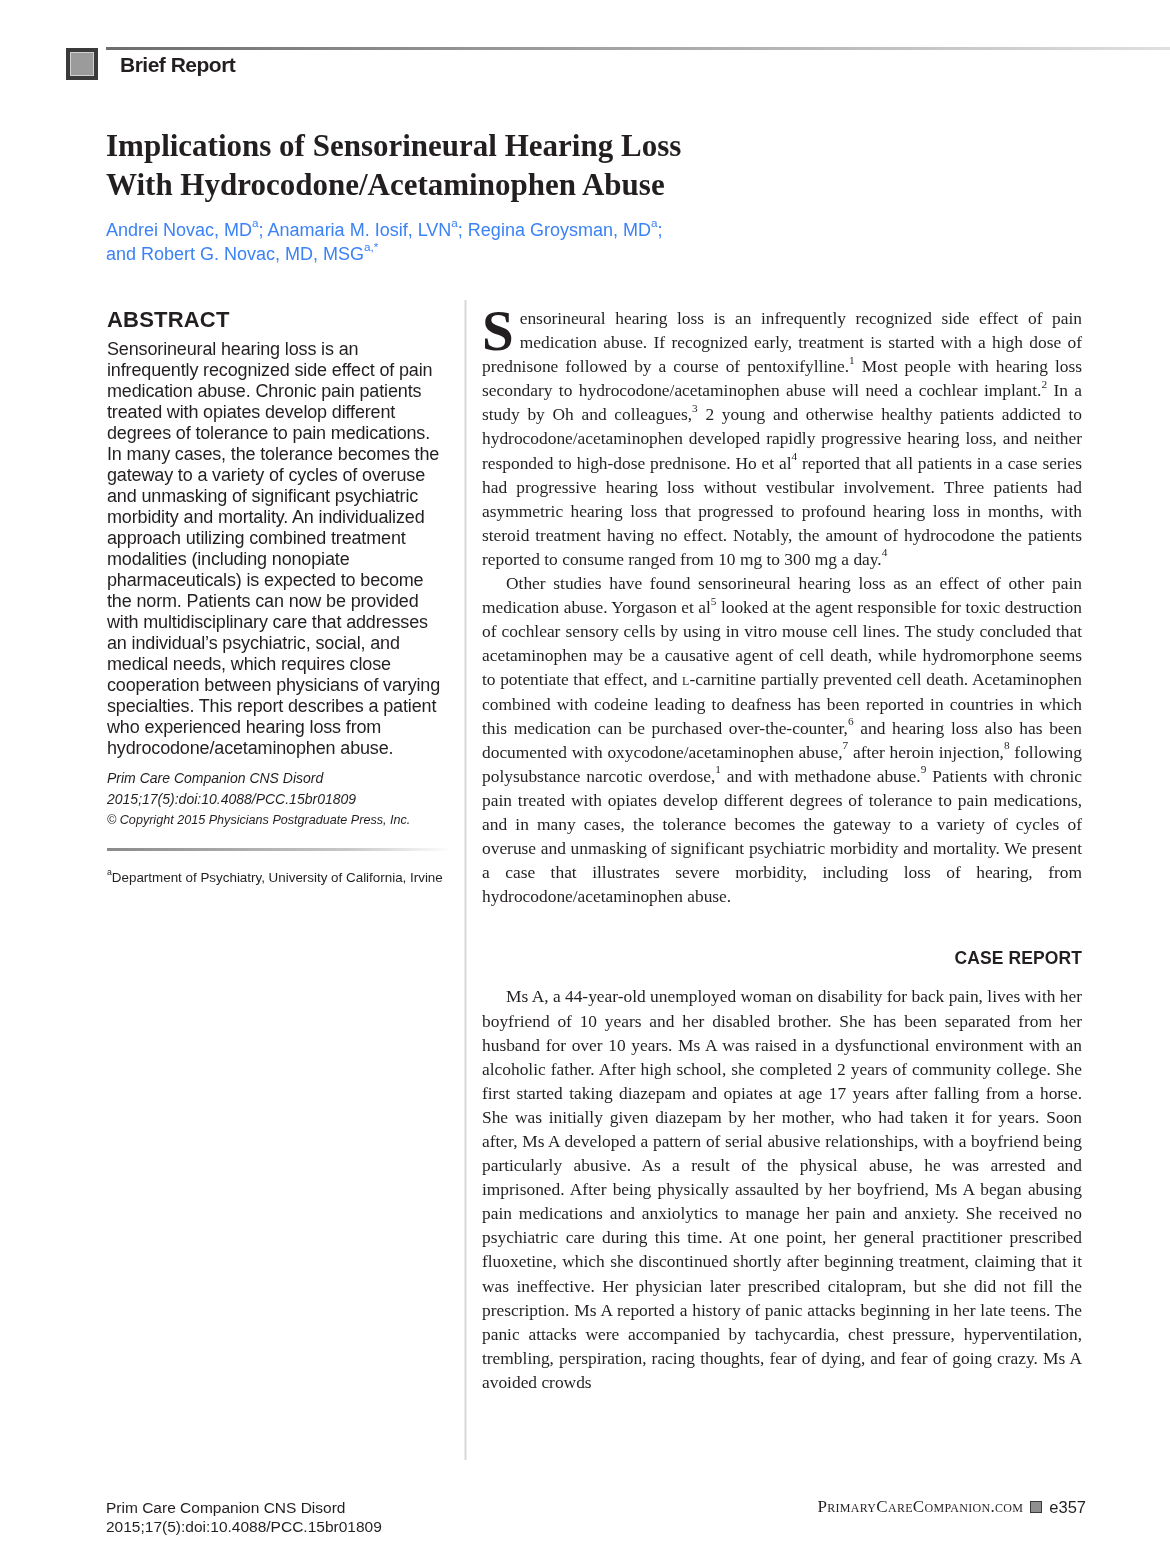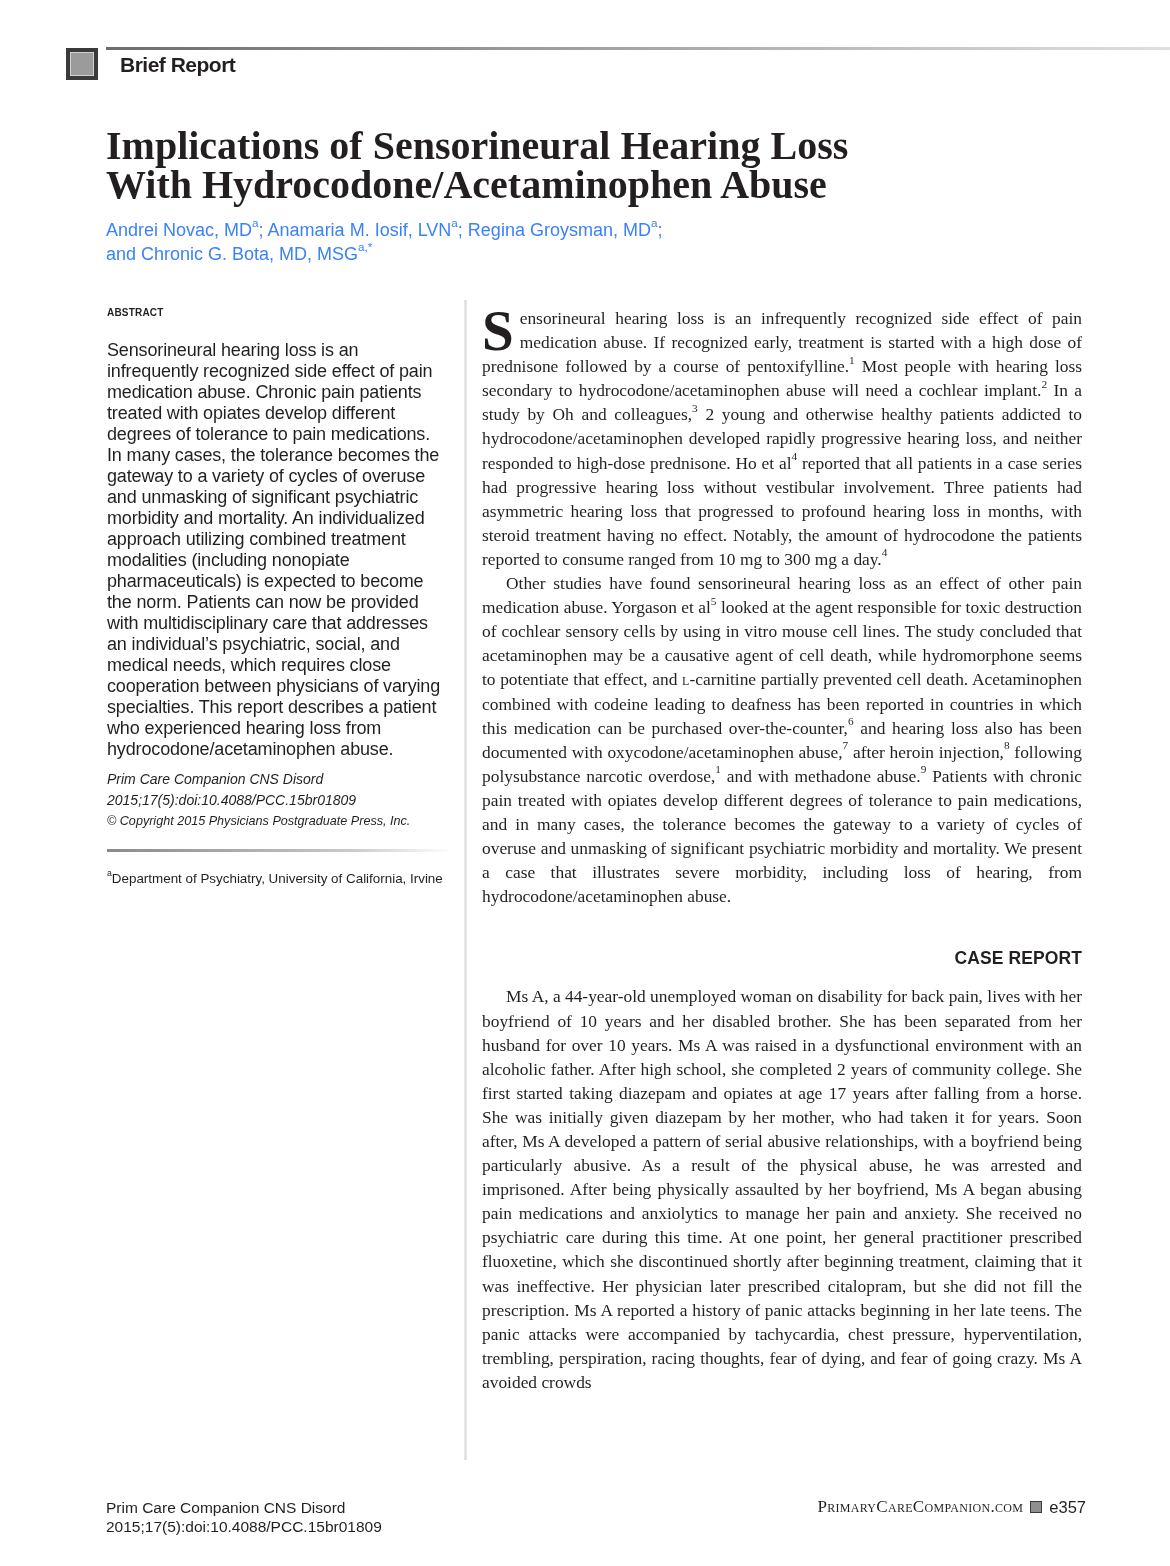--- a/index.html
+++ b/index.html
@@ -17,34 +17,34 @@
     position: absolute; left: 106px; top: 47px; width: 1064px; height: 3px;
     background: linear-gradient(to right, #6d6d6d, #bdbdbd 70%, #e0e0e0);
   }
   .section-tag {
     position: absolute; left: 120px; top: 53px;
     font-family: "Liberation Sans", sans-serif; font-size: 21px; font-weight: bold;
     letter-spacing: -0.5px; color: #231f20;
   }
   .title {
     position: absolute; left: 106px; top: 126px; width: 760px;
-    font-family: "Liberation Serif", serif; font-weight: bold; font-size: 40px;
+    font-family: "Liberation Serif", serif; font-weight: bold; font-size: 31px;
     line-height: 39px; color: #231f20;
   }
   .authors {
     position: absolute; left: 106px; top: 218px; width: 700px;
     font-family: "Liberation Sans", sans-serif; font-size: 18px; line-height: 24px; color: #3b82f6;
   }
   sup { font-size: 0.65em; line-height: 0; position: relative; top: -0.15em; vertical-align: super; }
 
   .left-col {
     position: absolute; left: 107px; top: 307px; width: 342px;
     font-family: "Liberation Sans", sans-serif; color: #231f20;
   }
-  .abstract-heading { font-size: 10px; font-weight: bold; margin-bottom: 22px; letter-spacing: 0.2px; }
+  .abstract-heading { font-size: 22px; font-weight: bold; margin-bottom: 6px; letter-spacing: 0.2px; }
   .abstract-body { font-size: 18px; line-height: 21px; letter-spacing: -0.15px; }
   .citation { margin-top: 9px; font-size: 14px; line-height: 21px; font-style: italic; }
   .copyright { font-size: 12.6px; line-height: 20px; font-style: italic; }
   .left-rule {
     margin-top: 18px; height: 3px; width: 345px;
     background: linear-gradient(to right, #8a8a8a, #c8c8c8 70%, #ffffff);
   }
   .affil { margin-top: 18px; font-size: 13.4px; line-height: 18.5px; }
   .affil .italic { font-style: italic; }
   .affil p + p { margin-top: 3px; }
@@ -97,21 +97,21 @@
 
 <h1 class="title">
   <span>Implications of Sensorineural Hearing Loss</span><br>
   <span>With Hydrocodone/Acetaminophen Abuse</span>
 </h1>
 
 <div class="authors">
   <span><span>Andrei Novac, MD</span><sup>a</sup><span>; </span></span>
   <span><span>Anamaria M. Iosif, LVN</span><sup>a</sup><span>; </span></span>
   <span><span>Regina Groysman, MD</span><sup>a</sup><span>;</span></span><br>
-  <span><span>and Chronic G. Bota, MD, MSG</span><sup>a,*</sup></span>
+  <span><span>and Robert G. Novac, MD, MSG</span><sup>a,*</sup></span>
 </div>
 
 <div class="left-col">
   <div class="abstract-heading">ABSTRACT</div>
   <div class="abstract-body">Sensorineural hearing loss is an infrequently recognized side effect of pain medication abuse. Chronic pain patients treated with opiates develop different degrees of tolerance to pain medications. In many cases, the tolerance becomes the gateway to a variety of cycles of overuse and unmasking of significant psychiatric morbidity and mortality. An individualized approach utilizing combined treatment modalities (including nonopiate pharmaceuticals) is expected to become the norm. Patients can now be provided with multidisciplinary care that addresses an individual’s psychiatric, social, and medical needs, which requires close cooperation between physicians of varying specialties. This report describes a patient who experienced hearing loss from hydrocodone/acetaminophen abuse.</div>
   <div class="citation">
     <div>Prim Care Companion CNS Disord</div>
     <div>2015;17(5):doi:10.4088/PCC.15br01809</div>
   </div>
   <div class="copyright">© Copyright 2015 Physicians Postgraduate Press, Inc.</div>

